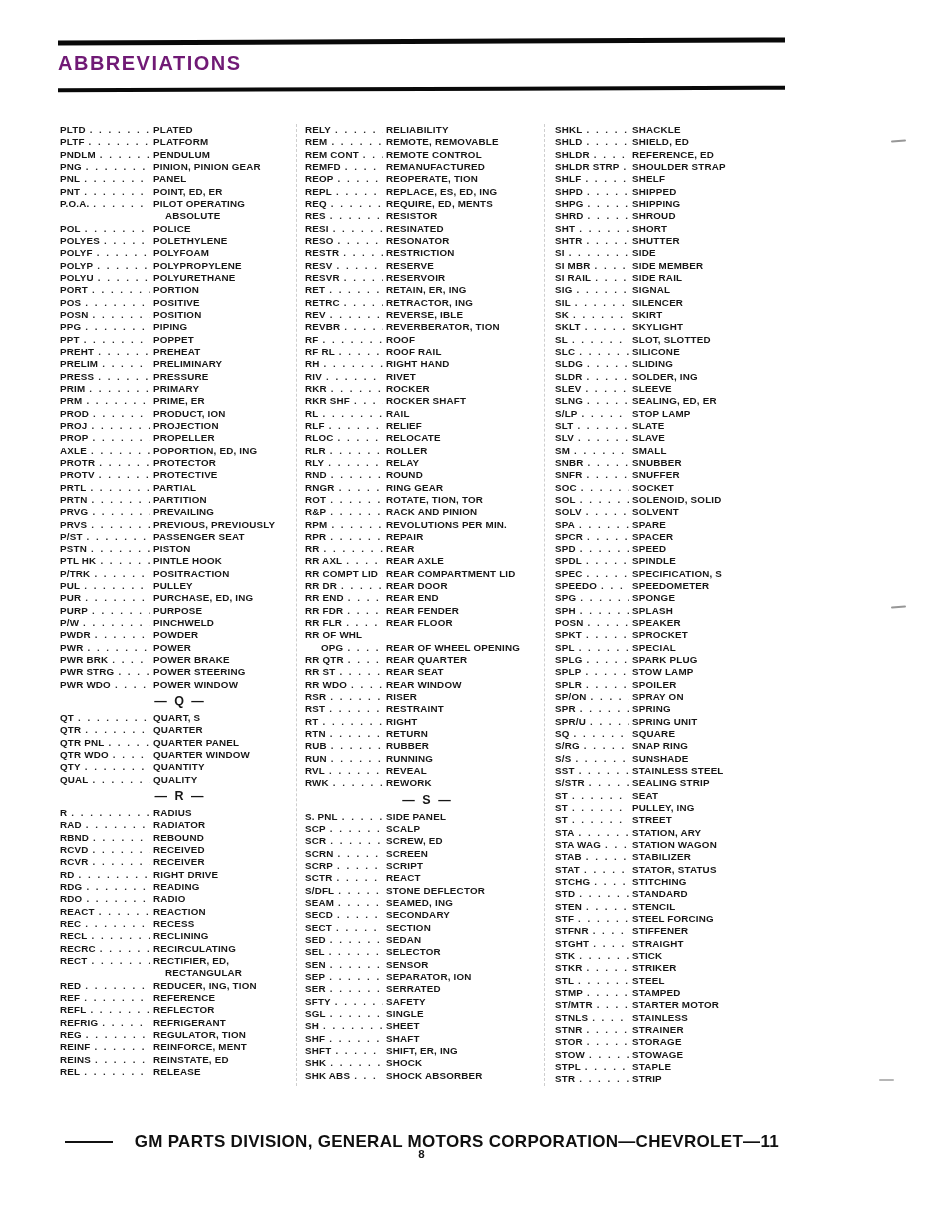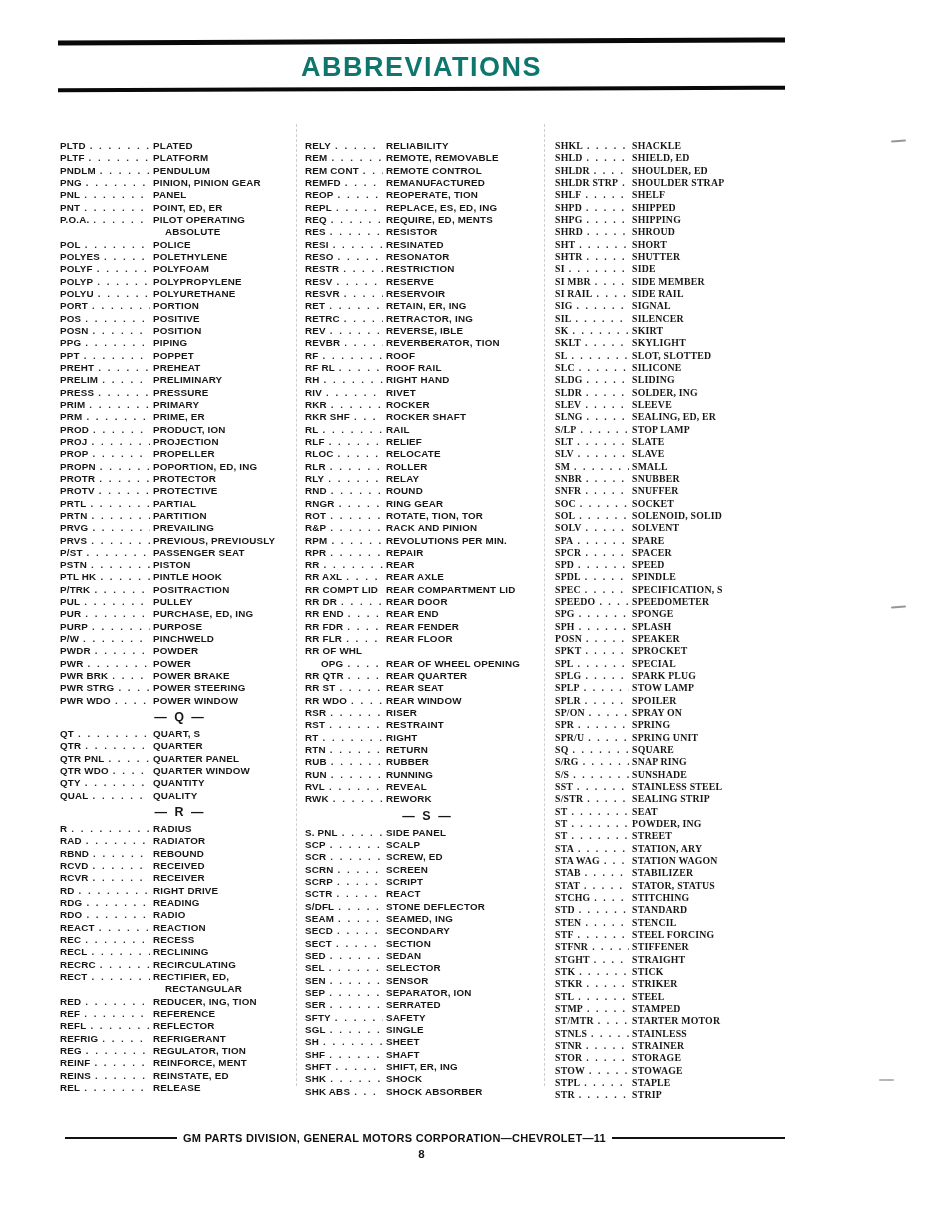--- a/index.html
+++ b/index.html
@@ -13,33 +13,33 @@
     color: #161616;
     overflow: hidden;
   }
   
   .rule-top {
     position: absolute; left: 58px; top: 39px; width: 727px; height: 5px;
     background: #090909; transform: rotate(-0.25deg);
   }
   .page-title {
     position: absolute; left: 58px; top: 52px; width: 727px;
-    text-align: center; font-size: 27px; font-weight: bold;
-    letter-spacing: 1.5px; color: #0f766e;
+    text-align: left; font-size: 20px; font-weight: bold;
+    letter-spacing: 1.5px; color: #701a75;
   }
   .rule-under-title {
     position: absolute; left: 58px; top: 87px; width: 727px; height: 4px;
     background: #090909; transform: rotate(-0.2deg);
   }
   
   .columns { position: absolute; top: 124px; left: 0; width: 934px; }
-  .column { position: absolute; top: 16px; font-size: 9.8px; font-weight: bold; letter-spacing: 0.2px; }
+  .column { position: absolute; top: 0; font-size: 9.8px; font-weight: bold; letter-spacing: 0.2px; }
   .column.c1 { left: 60px;  width: 240px; --lead: 93px; }
   .column.c2 { left: 305px; width: 245px; --lead: 81px; }
-  .column.c3 { left: 555px; width: 330px; font-family: Liberation Serif, serif; --lead: 77px; }
+  .column.c3 { left: 555px; width: 330px; --lead: 77px; }
   .row {
     display: flex; align-items: baseline;
     height: 12.33px; line-height: 12.33px; white-space: nowrap;
   }
   .lead {
     flex: 0 0 auto; display: flex; align-items: baseline;
     width: var(--lead); min-width: max-content; overflow: hidden;
   }
   .abbr { flex: 0 0 auto; }
   .dots {
@@ -64,22 +64,22 @@
   .col-sep.s2 { left: 544px; }
   
   .footer-line {
     position: absolute; left: 65px; top: 1132px; width: 720px;
     display: flex; align-items: center;
   }
   .footer-dash { height: 2px; background: #111; }
   .footer-dash.left { width: 112px; }
   .footer-dash.right { flex: 1; }
   .footer-text {
-    padding: 0 6px; font-size: 11px; font-weight: bold;
-    letter-spacing: 0.3px; white-space: nowrap; color: #101010;
+    padding: 0 6px; font-size: 17px; font-weight: bold;
+    letter-spacing: 0.3px; white-space: nowrap; color: #101010; margin-left: 16px;
   }
   .page-number {
     position: absolute; left: 58px; top: 1148px; width: 727px;
     text-align: center; font-size: 11.5px; font-weight: bold;
   }
   
   .scan-mark { position: absolute; width: 15px; height: 2px; background: #979797; border-radius: 1px; }
   .scan-mark.m1 { right: 28px; top: 140px; transform: rotate(-4deg); }
   .scan-mark.m2 { right: 28px; top: 606px; transform: rotate(-4deg); }
   .scan-mark.m3 { right: 40px; top: 1079px; opacity: .7; }
@@ -270,21 +270,21 @@
         </div>
         <div class="row">
           <span class="lead">
             <span class="abbr">PROP</span>
             <span class="dots">. . . . . . . . . . . . . . . . . . . . . . . . . .</span>
           </span>
           <span class="def">PROPELLER</span>
         </div>
         <div class="row">
           <span class="lead">
-            <span class="abbr">PROPN</span>
+            <span class="abbr">AXLE</span>
             <span class="dots">. . . . . . . . . . . . . . . . . . . . . . . . . .</span>
           </span>
           <span class="def">POPORTION, ED, ING</span>
         </div>
         <div class="row">
           <span class="lead">
             <span class="abbr">PROTR</span>
             <span class="dots">. . . . . . . . . . . . . . . . . . . . . . . . . .</span>
           </span>
           <span class="def">PROTECTOR</span>
@@ -1156,21 +1156,21 @@
             <span class="abbr">SHLD</span>
             <span class="dots">. . . . . . . . . . . . . . . . . . . . . . . . . .</span>
           </span>
           <span class="def">SHIELD, ED</span>
         </div>
         <div class="row">
           <span class="lead">
             <span class="abbr">SHLDR</span>
             <span class="dots">. . . . . . . . . . . . . . . . . . . . . . . . . .</span>
           </span>
-          <span class="def">SHOULDER, ED</span>
+          <span class="def">REFERENCE, ED</span>
         </div>
         <div class="row">
           <span class="lead">
             <span class="abbr">SHLDR STRP</span>
             <span class="dots">. . . . . . . . . . . . . . . . . . . . . . . . . .</span>
           </span>
           <span class="def">SHOULDER STRAP</span>
         </div>
         <div class="row">
           <span class="lead">
@@ -1527,21 +1527,21 @@
             <span class="abbr">ST</span>
             <span class="dots">. . . . . . . . . . . . . . . . . . . . . . . . . .</span>
           </span>
           <span class="def">SEAT</span>
         </div>
         <div class="row">
           <span class="lead">
             <span class="abbr">ST</span>
             <span class="dots">. . . . . . . . . . . . . . . . . . . . . . . . . .</span>
           </span>
-          <span class="def">POWDER, ING</span>
+          <span class="def">PULLEY, ING</span>
         </div>
         <div class="row">
           <span class="lead">
             <span class="abbr">ST</span>
             <span class="dots">. . . . . . . . . . . . . . . . . . . . . . . . . .</span>
           </span>
           <span class="def">STREET</span>
         </div>
         <div class="row">
           <span class="lead">

